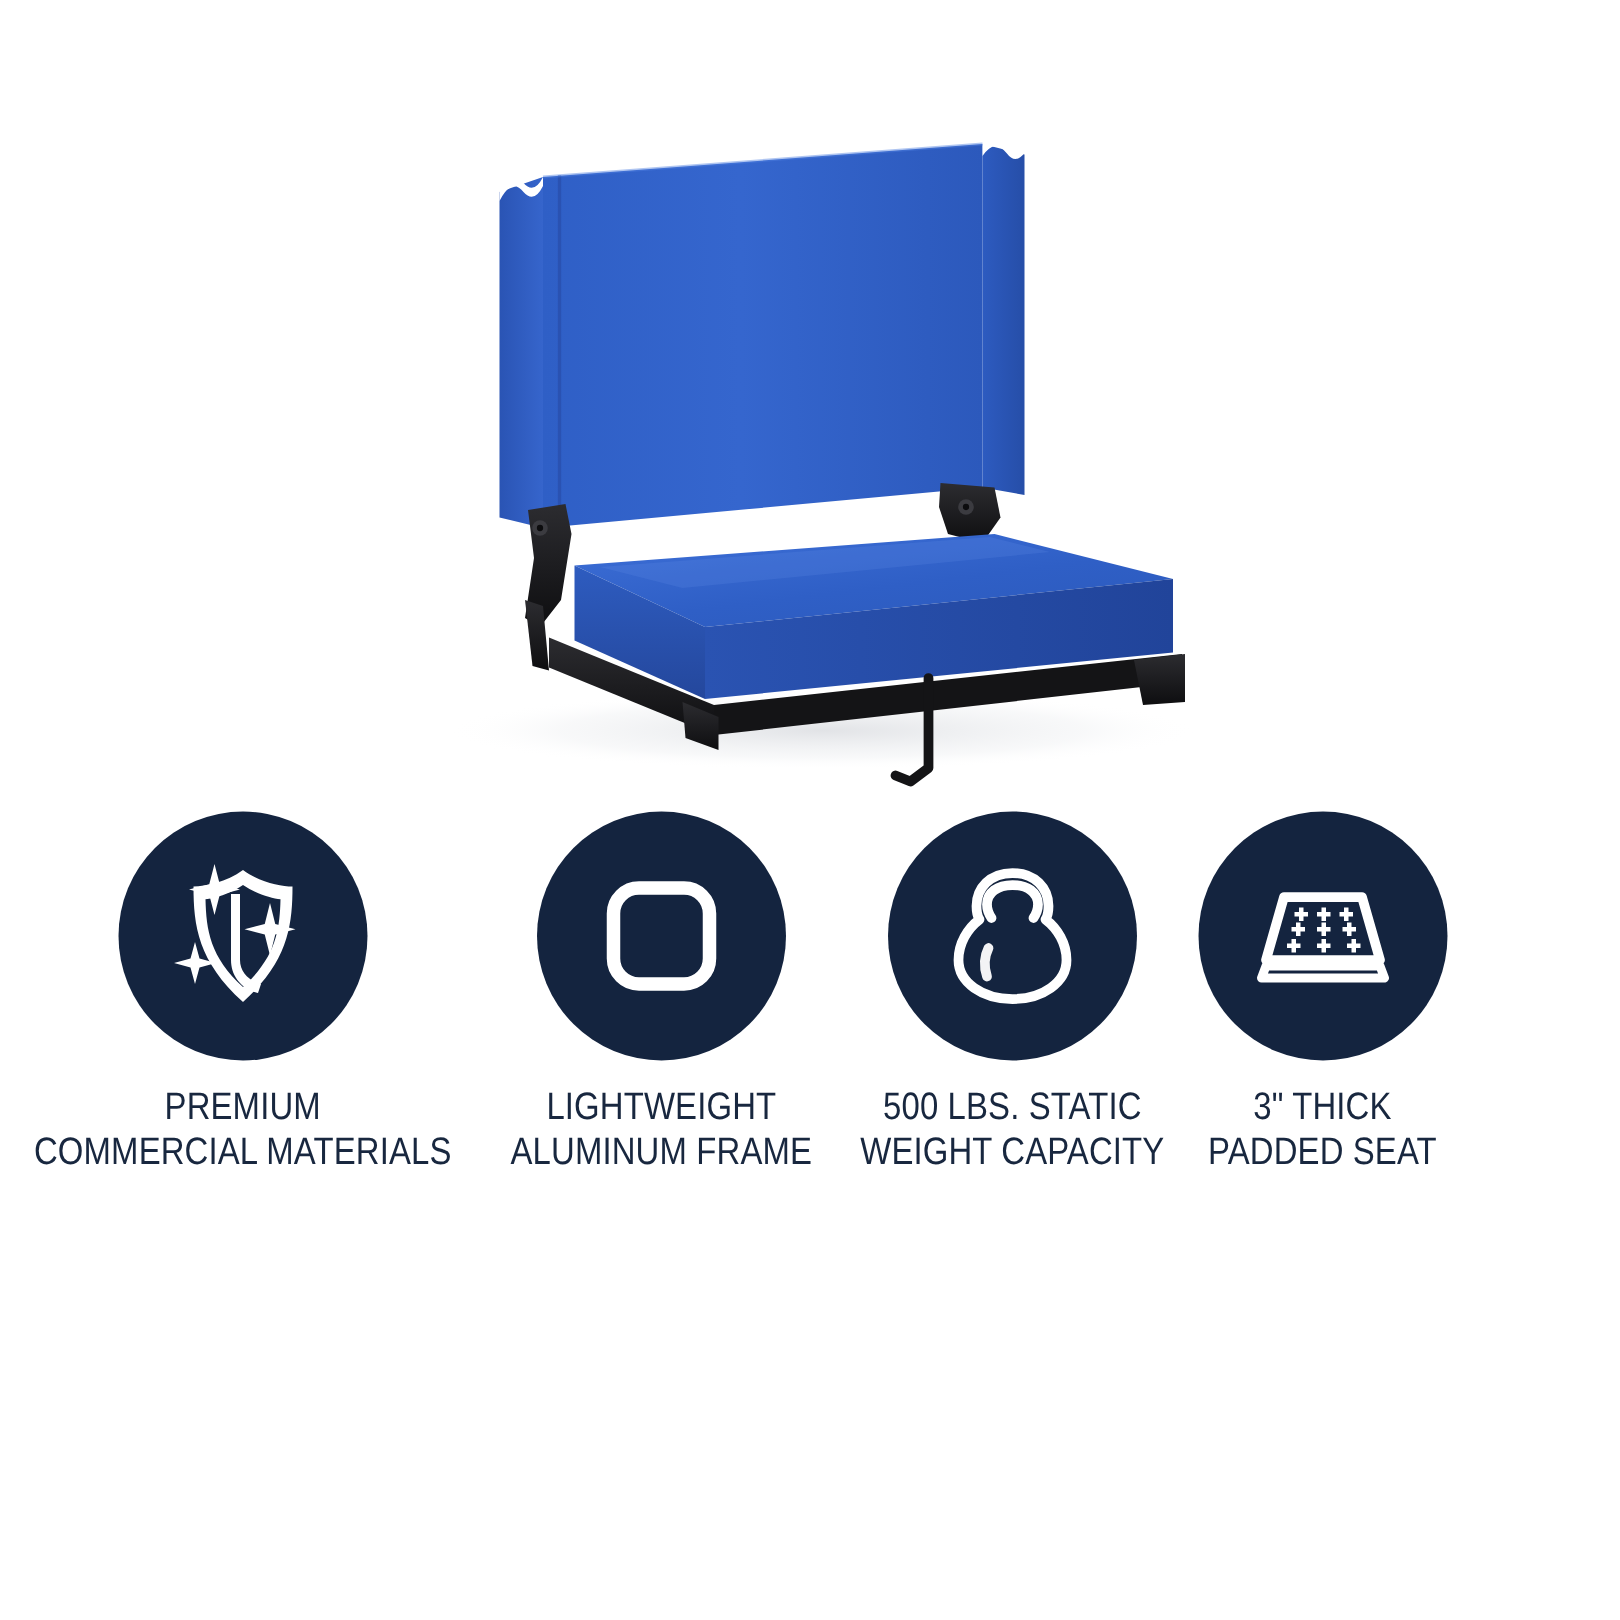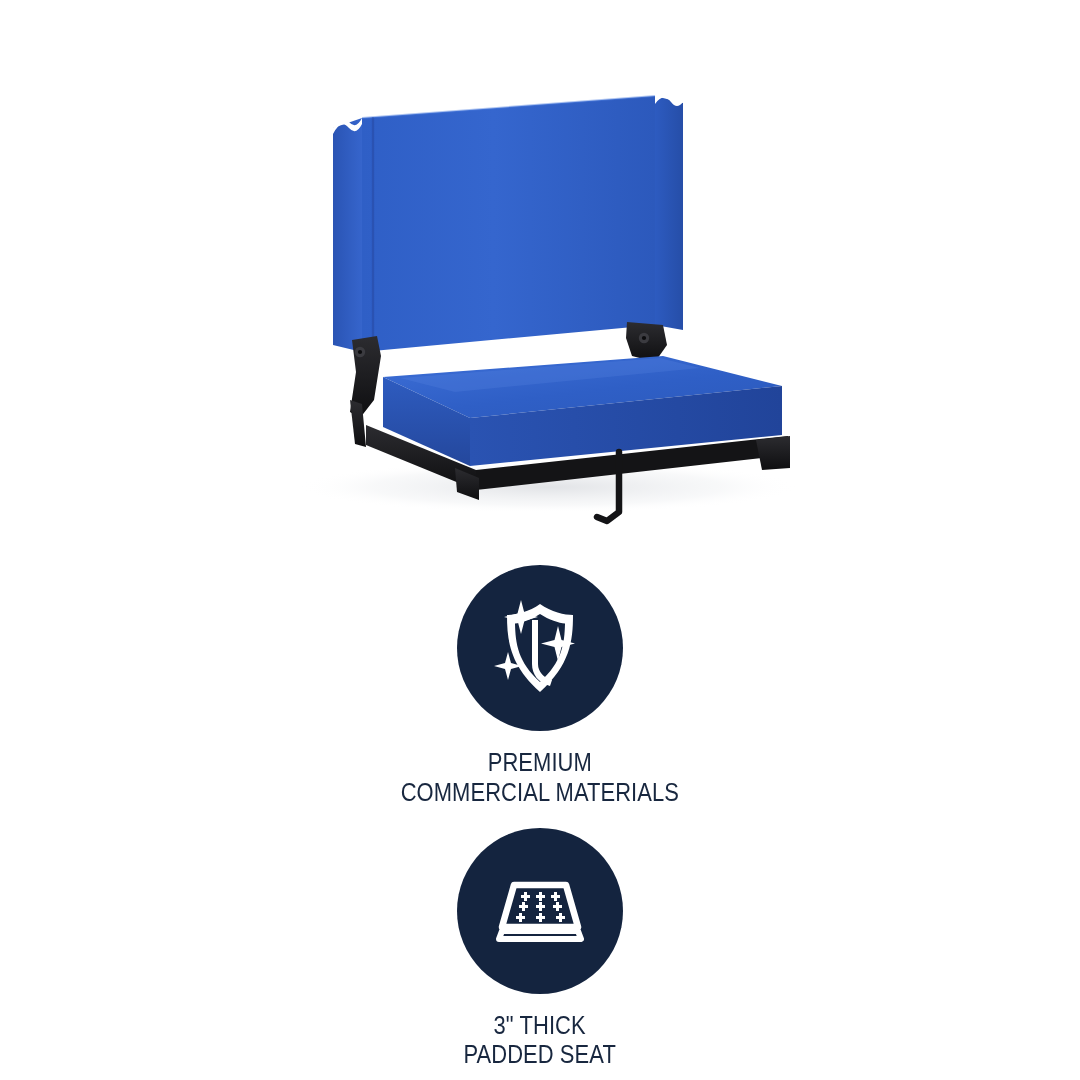--- a/index.html
+++ b/index.html
@@ -15,24 +15,24 @@
   #product-hero{
     position:absolute;
     left:0; top:0;
     width:1080px; height:560px;
   }
   #chair-svg{ display:block; width:1080px; height:560px; }
 
   
   #feature-grid{
     position:absolute;
-    left:0; top:555px;
+    left:0; top:531px;
     width:1080px; height:525px;
     display:grid;
-    grid-template-columns:repeat(1,1fr);
+    grid-template-columns:repeat(5,1fr);
     grid-template-rows:repeat(2,1fr);
   }
   .feature-cell{
     display:flex;
     flex-direction:column;
     align-items:center;
     justify-content:flex-start;
     padding-top:10px;
   }
   .icon-badge{
@@ -162,22 +162,52 @@
           <path d="M20 56 L23 67 L34 70 L23 73 L20 84 L17 73 L6 70 L17 67 Z"></path>
         </g>
       </svg>
     </div>
     <div class="feature-label">
       <span class="ln">PREMIUM</span>
       <span class="ln">COMMERCIAL MATERIALS</span>
     </div>
   </div>
 
-
-
+  <div class="feature-cell">
+    <div class="icon-badge">
+      <svg width="104" height="104" viewBox="0 0 104 104" xmlns="http://www.w3.org/2000/svg">
+        <rect x="20" y="20" width="64" height="64" rx="17" ry="17" fill="none" stroke="#ffffff" stroke-width="9"></rect>
+      </svg>
+    </div>
+    <div class="feature-label">
+      <span class="ln">LIGHTWEIGHT</span>
+      <span class="ln">ALUMINUM FRAME</span>
+    </div>
+  </div>
+
+
+  <div class="feature-cell">
+    <div class="icon-badge">
+      <svg width="104" height="104" viewBox="0 0 104 104" xmlns="http://www.w3.org/2000/svg">
+        <g fill="none" stroke="#ffffff" stroke-width="6.5" stroke-linecap="round" stroke-linejoin="round">
+          <path d="M52 10 C37 10 28 20 28 32 C28 38 30 41 30 41
+                   C22 47 16 57 16 68 C16 83 32 94 52 94
+                   C72 94 88 83 88 68 C88 57 82 47 74 41
+                   C74 41 76 38 76 32 C76 20 67 10 52 10 Z"></path>
+          <path d="M38 40 C36 37 35 34 35 31 C35 23 42 18 52 18
+                   C62 18 69 23 69 31 C69 34 68 37 66 40"></path>
+          <path d="M36 60 C33 66 33 73 35 79" opacity="0.95"></path>
+        </g>
+      </svg>
+    </div>
+    <div class="feature-label">
+      <span class="ln">500 LBS. STATIC</span>
+      <span class="ln">WEIGHT CAPACITY</span>
+    </div>
+  </div>
 
   <div class="feature-cell">
     <div class="icon-badge">
       <svg width="104" height="104" viewBox="0 0 104 104" xmlns="http://www.w3.org/2000/svg">
 
         <path d="M26 26 L78 26 L90 68 L14 68 Z" fill="none" stroke="#ffffff" stroke-width="6.5" stroke-linejoin="round"></path>
 
         <path d="M14 72 L90 72 L93 80 L11 80 Z" fill="none" stroke="#ffffff" stroke-width="6" stroke-linejoin="round"></path>
 
         <g fill="#ffffff">

